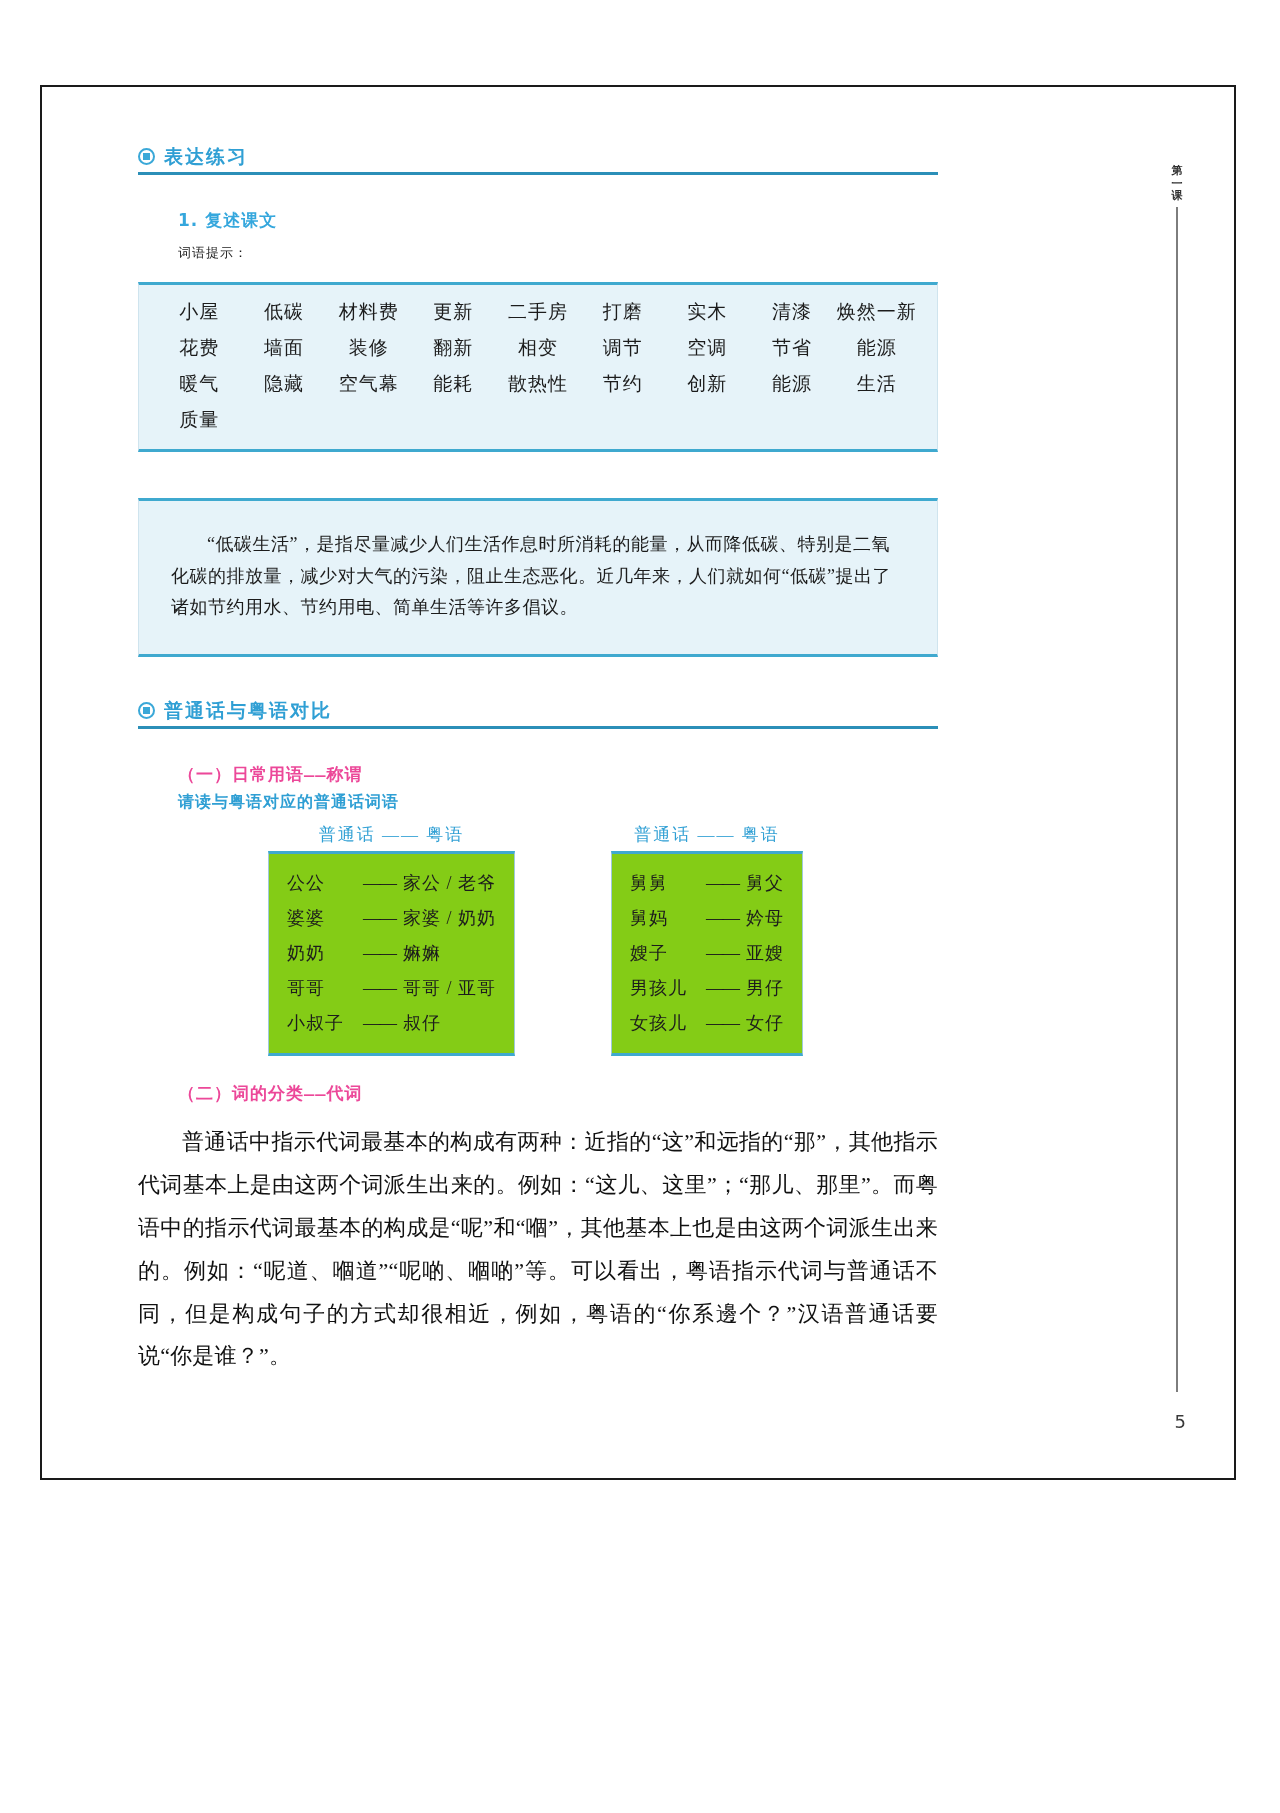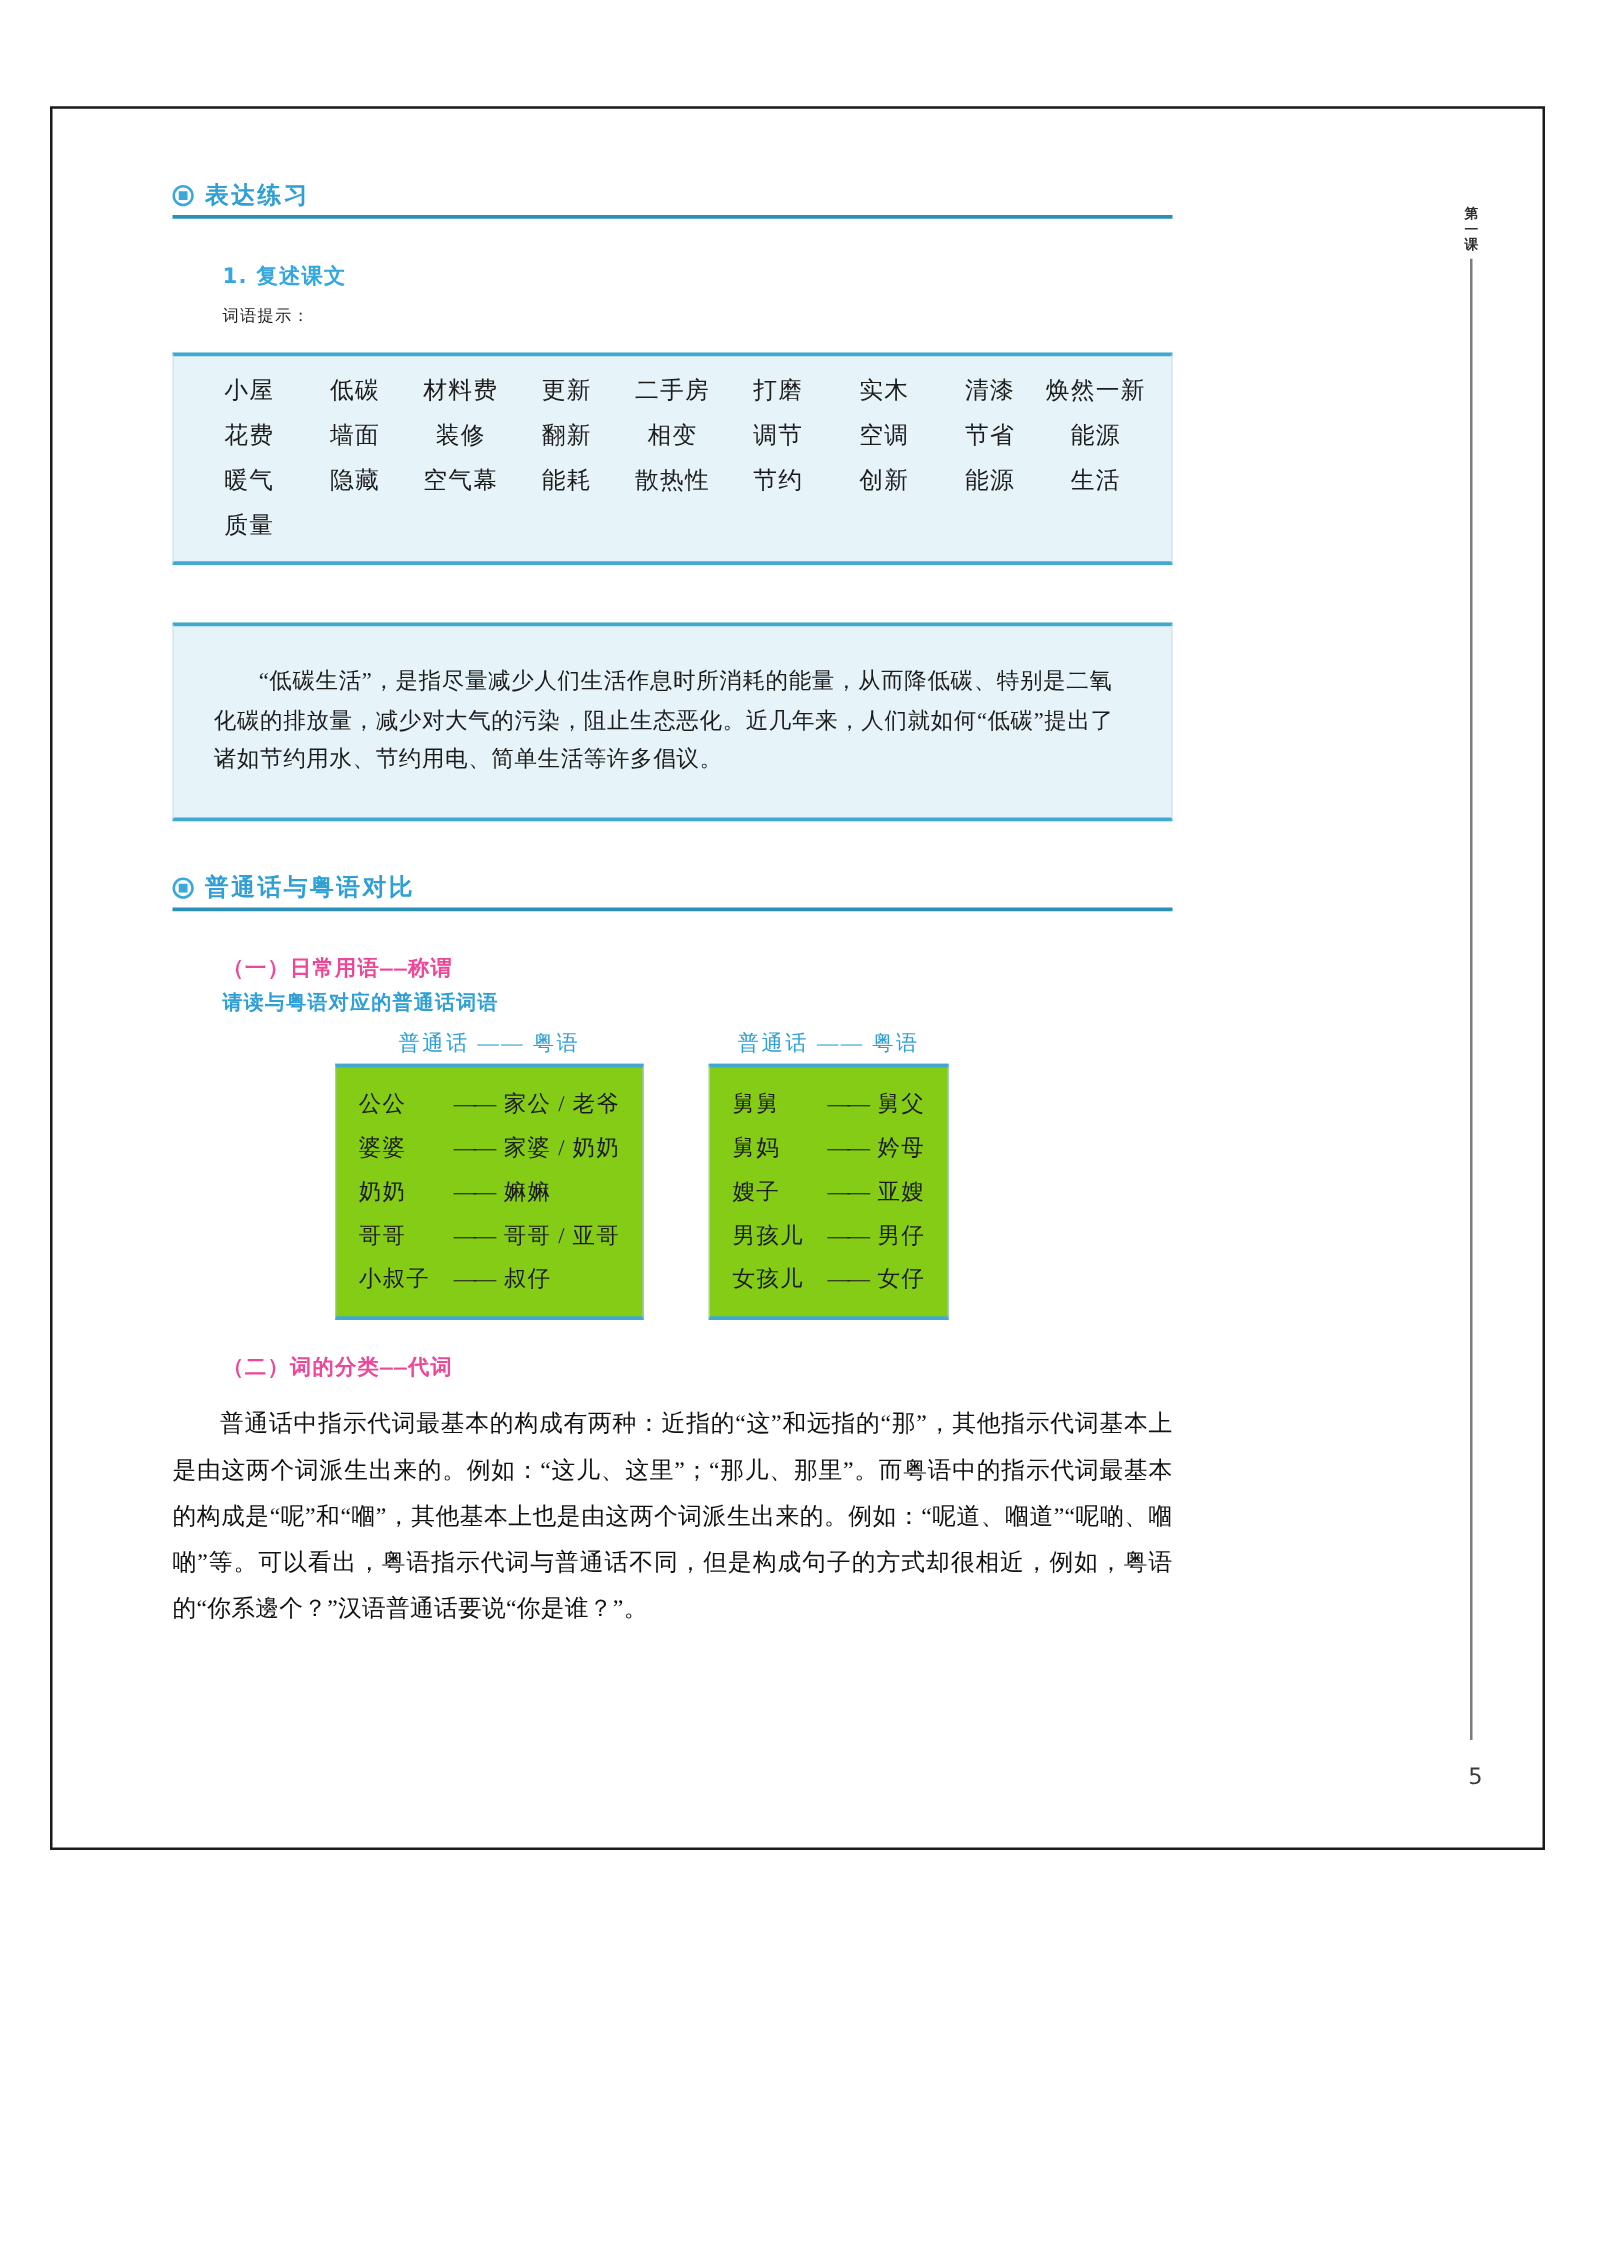--- a/index.html
+++ b/index.html
@@ -119,21 +119,21 @@
     color: #1c1c1c;
     letter-spacing: 0.5px;
     text-indent: 2em;
     margin: 14px;
   }
 
   
   .pairs-area {
     display: flex;
     justify-content: flex-start;
-    gap: 52px;
+    gap: 96px;
     padding-left: 130px;
     margin-top: 10px;
     align-items: flex-end;
   }
   .pair-col { display: flex; flex-direction: column; }
   .pair-caption {
     font-size: 17px;
     color: #2f9fd4;
     letter-spacing: 2px;
     text-align: center;
@@ -172,21 +172,21 @@
   .subsec-note {
     font-family: "DejaVu Sans", sans-serif;
     font-weight: bold;
     font-size: 16px;
     color: #2f9fd4;
     letter-spacing: 1px;
     margin: 6px 0 0 0;
   }
 
   .bodytext {
-    font-size: 19px;
+    font-size: 22px;
     line-height: 1.95;
     color: #111;
     letter-spacing: 0.2px;
     text-align: justify;
     text-indent: 2em;
     margin: 0;
   }
 
   
   .side-tab {

